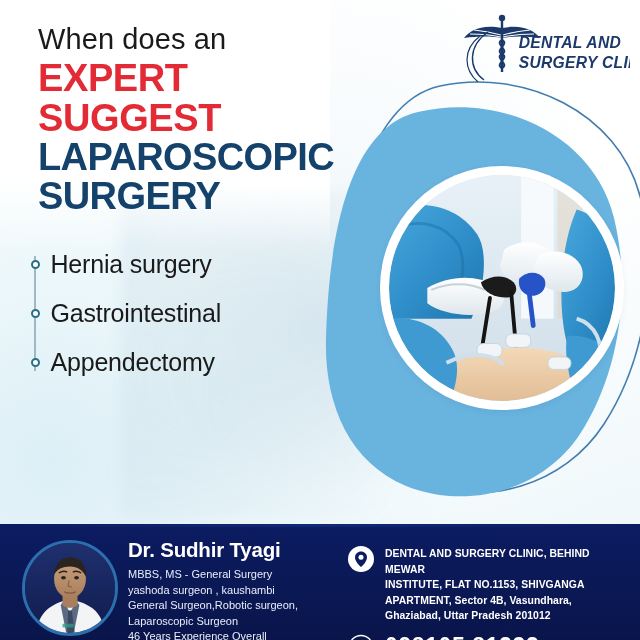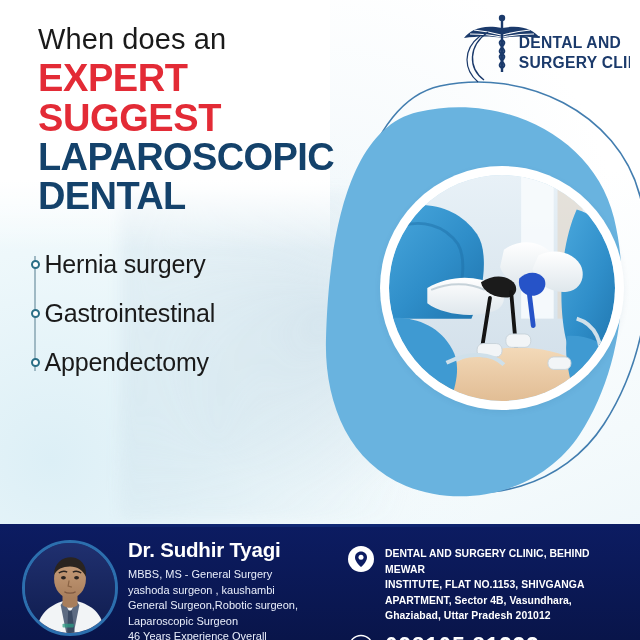--- a/index.html
+++ b/index.html
@@ -96,32 +96,32 @@
   .bullet-dot{
     position:relative;z-index:2;
     width:9px;height:9px;border-radius:50%;
     background:#ffffff;
     border:2.5px solid #2b6f86;
     margin-left:2.5px;
     flex:0 0 auto;
     box-sizing:border-box;
   }
   .bullet-label{
-    margin-left:5px;
+    margin-left:11px;
     font-size:25px;
     color:#1a1a1a;
     font-weight:400;
     letter-spacing:-.2px;
     white-space:nowrap;
   }
 
   
   .logo{
     position:absolute;right:10px;top:6px;
-    width:172px;height:78px;
+    width:172px;height:78px;font-style:italic;
   }
   .logo svg{display:block;}
 
   
   .footer{
     position:absolute;left:0;bottom:0;width:640px;height:116px;
     background:linear-gradient(180deg,#0C1C62 0%,#09154A 100%);
   }
   .footer-accent{
     position:absolute;left:0;top:0;width:640px;height:3px;
@@ -269,21 +269,21 @@
       <text x="66" y="42" font-family="'Liberation Sans', sans-serif" font-size="17" font-weight="700" fill="#1b3a6b" transform="scale(0.92 1)" letter-spacing="0.3">DENTAL AND</text>
       <text x="66" y="62" font-family="'Liberation Sans', sans-serif" font-size="17" font-weight="700" fill="#1b3a6b" transform="scale(0.92 1)" letter-spacing="0.3">SURGERY CLINIC</text>
     </svg>
   </div>
 
   <div class="headline">
     <div class="hl-line1">When does an</div>
     <div class="hl-red">EXPERT</div>
     <div class="hl-red">SUGGEST</div>
     <div class="hl-navy">LAPAROSCOPIC</div>
-    <div class="hl-navy">DENTAL</div>
+    <div class="hl-navy">SURGERY</div>
   </div>
 
   <div class="bullets">
     <div class="bullet-rail"></div>
 
     <div class="bullet">
       <span class="bullet-dot"></span>
       <span class="bullet-label">Hernia surgery</span>
     </div>
     <div class="bullet">

